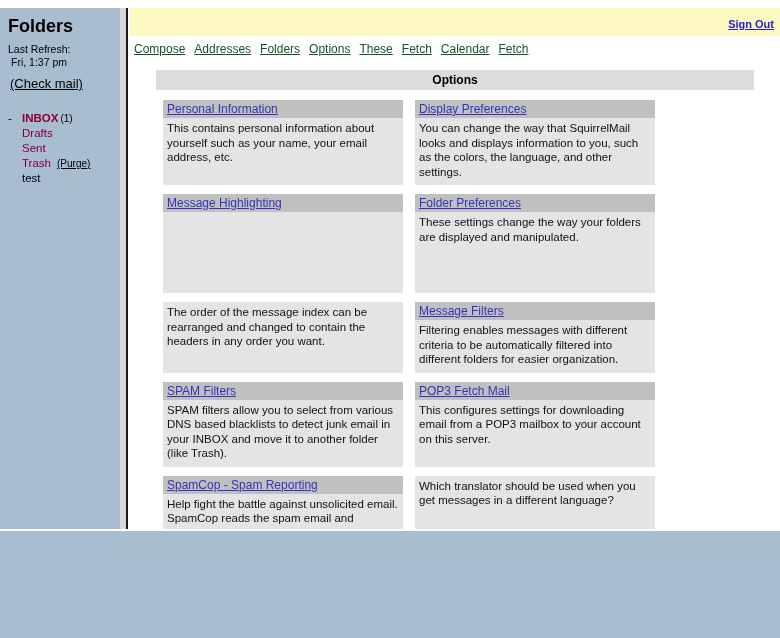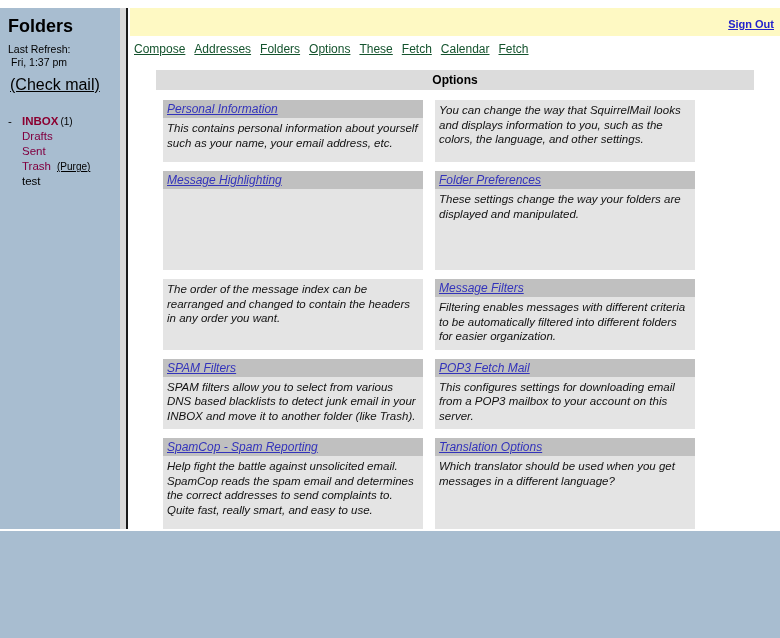--- a/index.html
+++ b/index.html
@@ -49,21 +49,21 @@
   .refresh-label {
     font-size: 10.5px;
     margin-bottom: 1px;
   }
   .refresh-time {
     font-size: 10.5px;
     margin-left: 3px;
     margin-bottom: 8px;
   }
   .checkmail {
-    font-size: 16px;
+    font-size: 13px;
     margin-left: 2px;
   }
   .checkmail a {
     color: #000000;
     text-decoration: underline;
   }
   .folder-list {
     margin-top: 20px;
   }
   .folder-row {
@@ -155,24 +155,23 @@
   }
   .cards-wrap {
     margin: 10px 26px 0 33px;
   }
   .card-row {
     display: flex;
     gap: 12px;
     margin-bottom: 9px;
   }
   .card {
-    width: 260px;
+    width: 240px;
     background: #e4e4e4;
     box-sizing: border-box;
-    font-style: italic;
   }
   .card-head {
     background: #c0c0c0;
     padding: 2px 4px 2px 4px;
   }
   .card-head a {
     color: #3333bb;
     text-decoration: underline;
     font-size: 12px;
   }
@@ -244,20 +243,23 @@
       <div class="cards-wrap">
 
         <div class="card-row">
           <div class="card h1">
             <div class="card-head">
               <a href="#">Personal Information</a>
             </div>
             <div class="card-body">This contains personal information about yourself such as your name, your email address, etc.</div>
           </div>
           <div class="card h1">
+            <div class="card-head">
+              <a href="#">Display Preferences</a>
+            </div>
             <div class="card-body">You can change the way that SquirrelMail looks and displays information to you, such as the colors, the language, and other settings.</div>
           </div>
         </div>
 
         <div class="card-row">
           <div class="card tall">
             <div class="card-head">
               <a href="#">Message Highlighting</a>
             </div>
           </div>
@@ -297,23 +299,20 @@
         </div>
 
         <div class="card-row">
           <div class="card tall">
             <div class="card-head">
               <a href="#">SpamCop - Spam Reporting</a>
             </div>
             <div class="card-body">Help fight the battle against unsolicited email. SpamCop reads the spam email and determines the correct addresses to send complaints to. Quite fast, really smart, and easy to use.</div>
           </div>
           <div class="card tall">
-            <div class="card-head">
-              <a href="#">Translation Options</a>
-            </div>
             <div class="card-body">Which translator should be used when you get messages in a different language?</div>
           </div>
         </div>
 
       </div>
     </div>
   </div>
 
   <div id="bottomband"></div>
 

